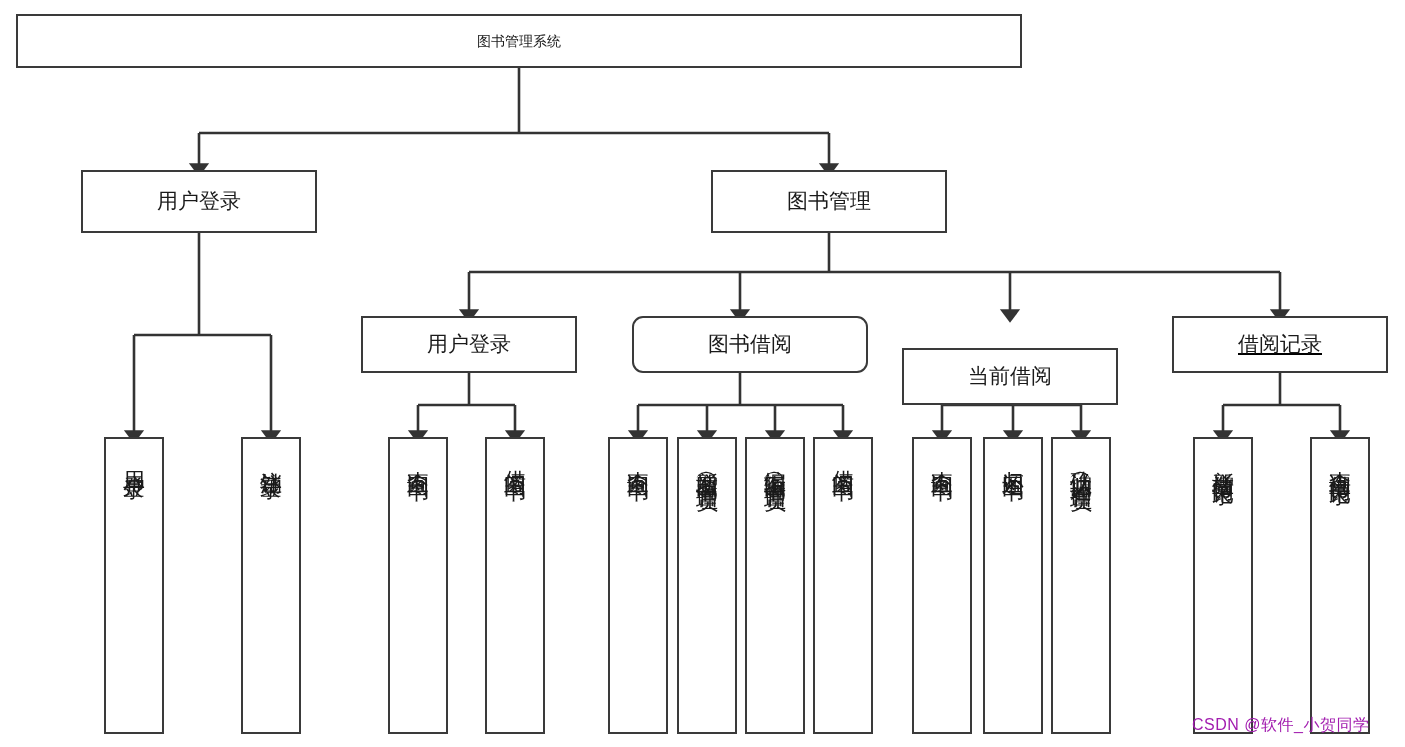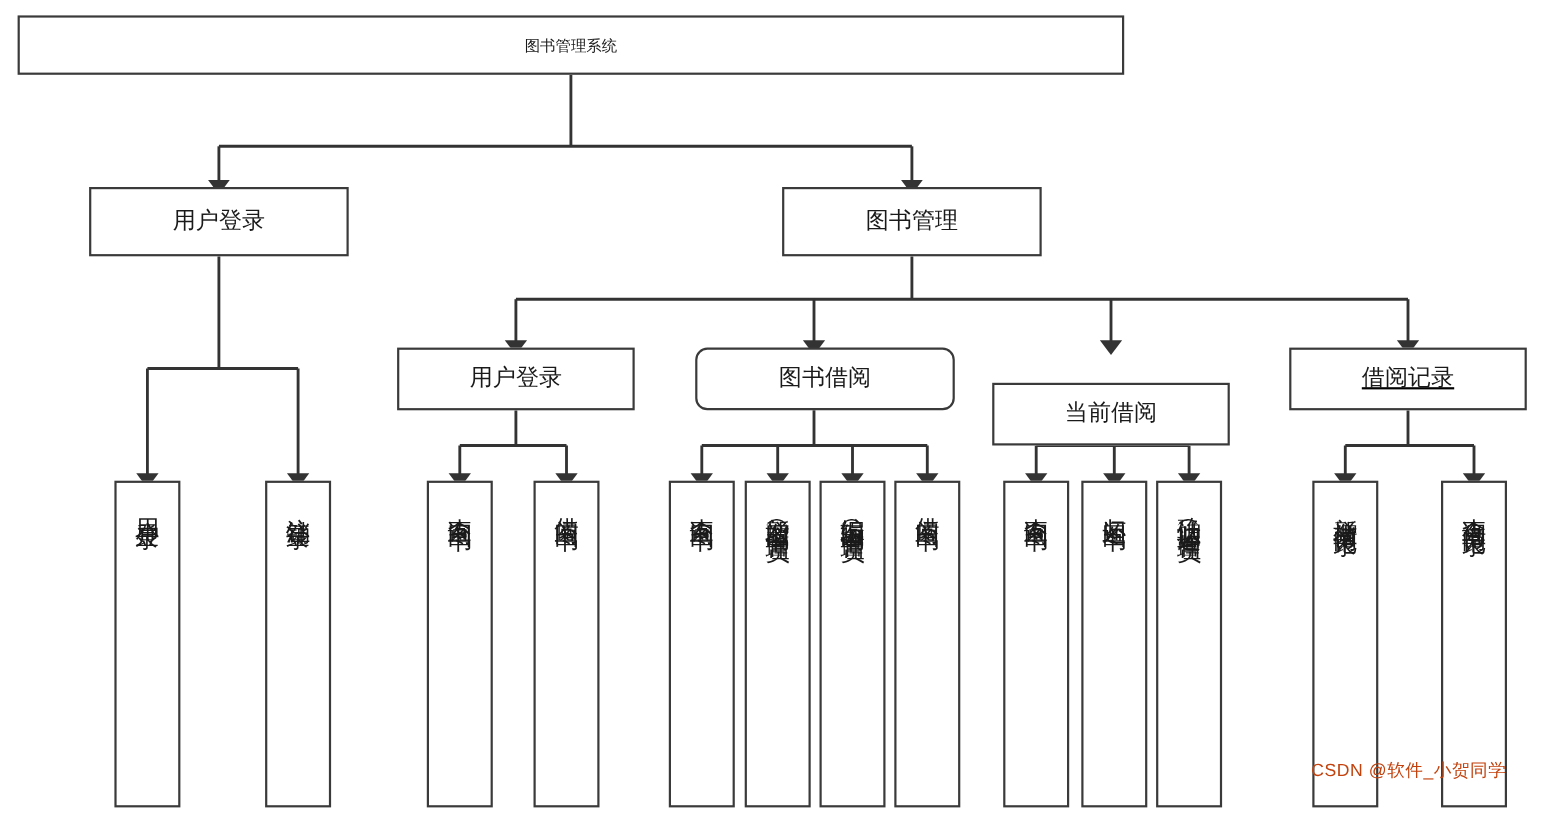--- a/index.html
+++ b/index.html
@@ -55,23 +55,23 @@
     font-size: 22px;
     writing-mode: vertical-rl;
     text-orientation: upright;
     letter-spacing: 3px;
     line-height: 1;
     -webkit-writing-mode: vertical-rl;
   }
   #watermark {
     position: absolute;
     left: 1192px;
-    top: 690px;
+    top: 715px;
     font-size: 16px;
-    color: #c2410c;
+    color: #a21caf;
     letter-spacing: 0.5px;
     z-index: 3;
     white-space: nowrap;
     pointer-events: none;
   }
 </style>
 </head>
 <body>
 
 <div id="diagram-canvas">

